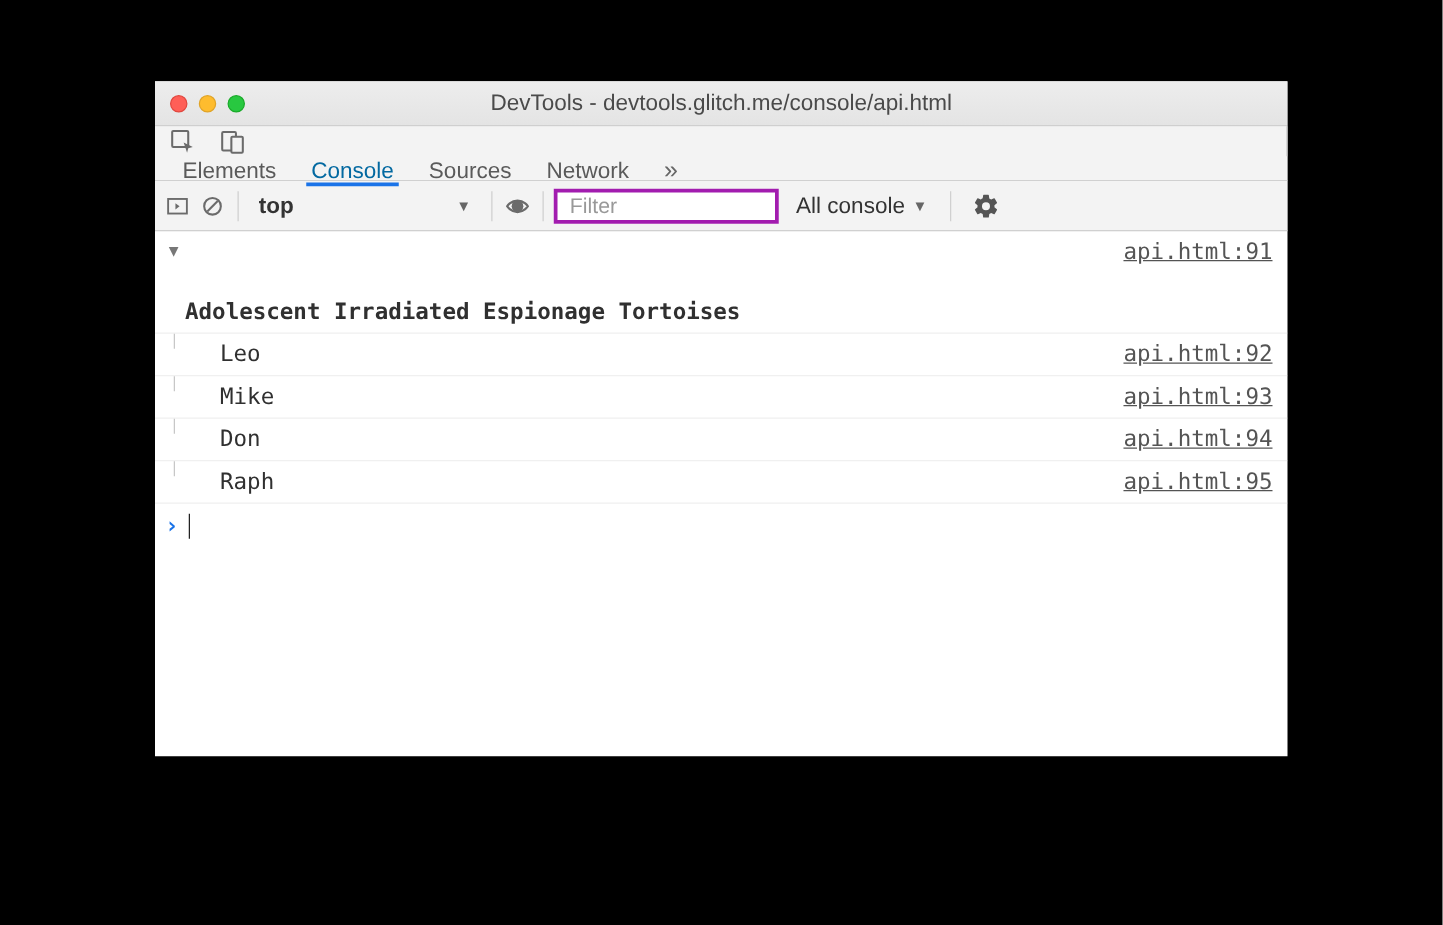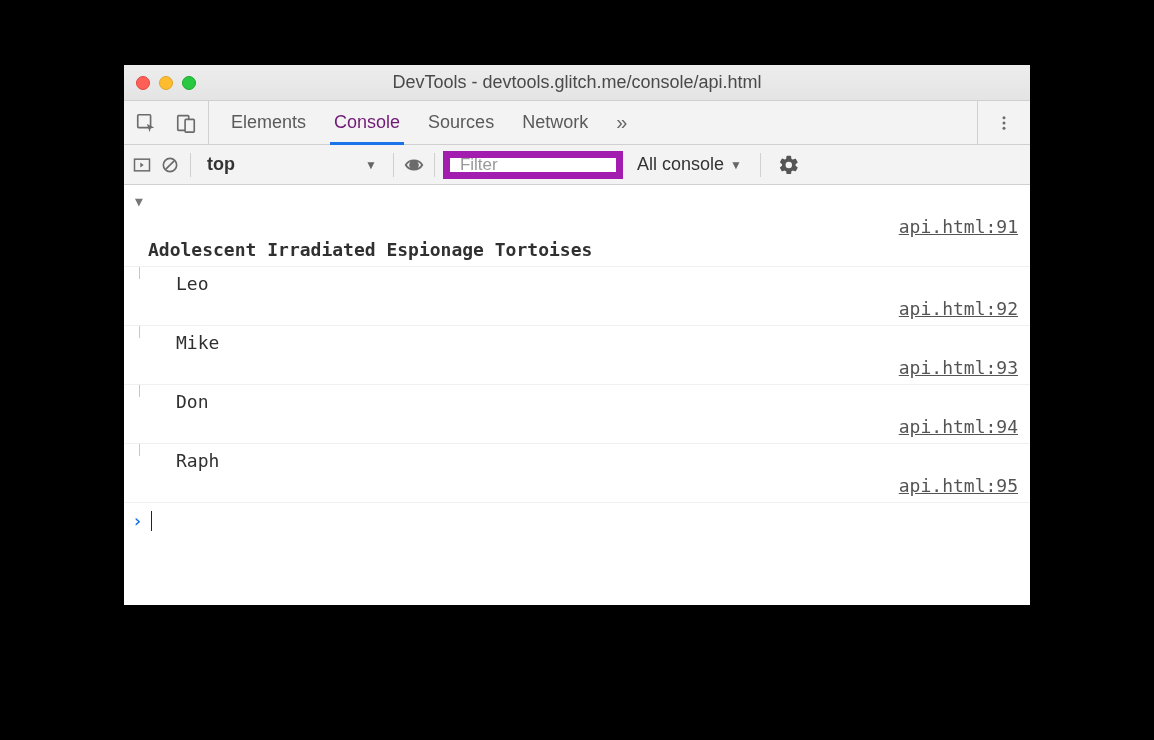--- a/index.html
+++ b/index.html
@@ -49,20 +49,21 @@
       color: #4a4a4a;
       font-weight: 400;
     }
     
     .tabs-row {
       height: 44px;
       background: #f3f3f3;
       border-bottom: 1px solid #d0d0d0;
       display: flex;
       align-items: stretch;
+      flex-direction: column;
     }
     .inspect-group {
       display: flex;
       align-items: center;
       padding: 0 10px;
       border-right: 1px solid #d0d0d0;
       gap: 16px;
     }
     .icon-btn {
       width: 24px; height: 24px;
@@ -79,21 +80,21 @@
     .tab {
       padding: 0 14px;
       display: flex;
       align-items: center;
       font-size: 18px;
       color: #5a5a5a;
       cursor: pointer;
       position: relative;
     }
     .tab.active {
-      color: #701a75;
+      color: #0369a1;
     }
     .tab.active::after {
       content: "";
       position: absolute;
       left: 10px; right: 10px;
       bottom: -1px;
       height: 3px;
       background: #1a73e8;
     }
     .tabs-more {
@@ -137,21 +138,21 @@
       padding: 2px 8px;
       cursor: pointer;
       font-weight: bold;
     }
     .chev-down {
       font-size: 12px;
       color: #666;
     }
     .filter-input {
       height: 28px;
-      border: 7px solid #a21caf;
+      border: 3px solid #a21caf;
       background: #fff;
       font-size: 17px;
       padding: 2px 10px;
       width: 180px;
       color: #333;
     }
     .filter-input::placeholder { color: #999; }
     .levels {
       display:flex; align-items:center; gap:6px;
       font-size: 18px; color: #333;
@@ -197,21 +198,20 @@
       left: 9px; top: -6px; bottom: -6px;
       border-left: 1px solid #c7c7c7;
     }
     .child-pad { width: 28px; }
     .msg { flex: 1; }
     .src {
       color: #545454;
       text-decoration: underline;
       cursor: pointer;
       white-space: nowrap;
-      margin-top: 25px;
     }
     .prompt-row {
       display: flex;
       align-items: center;
       padding: 8px 8px;
       gap: 8px;
     }
     .prompt-chev {
       color: #1a73e8;
       font-weight: 700;

